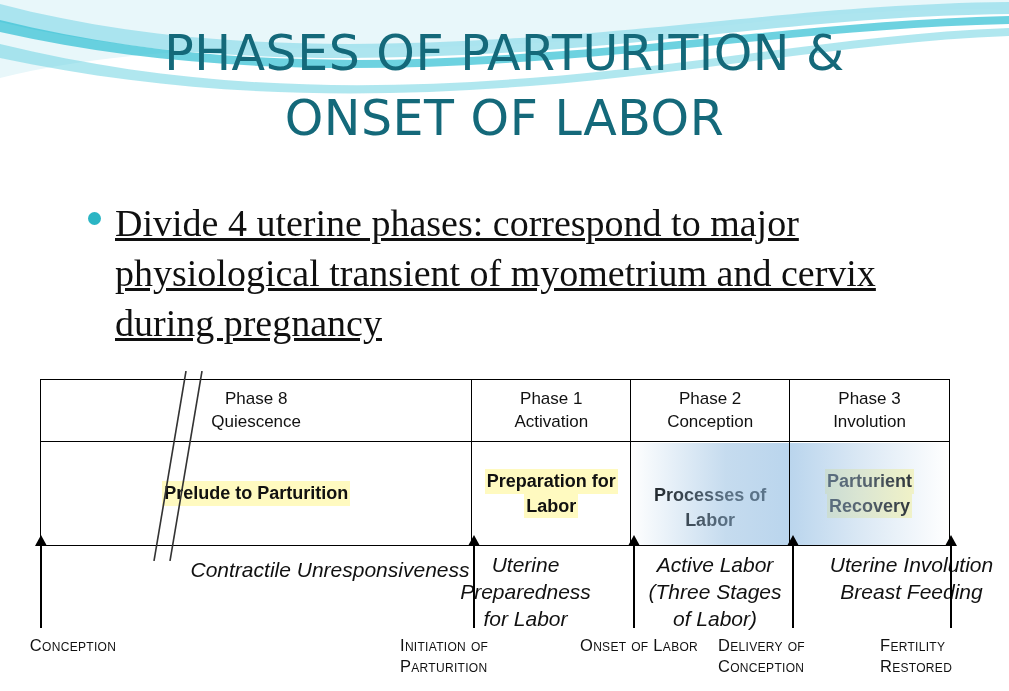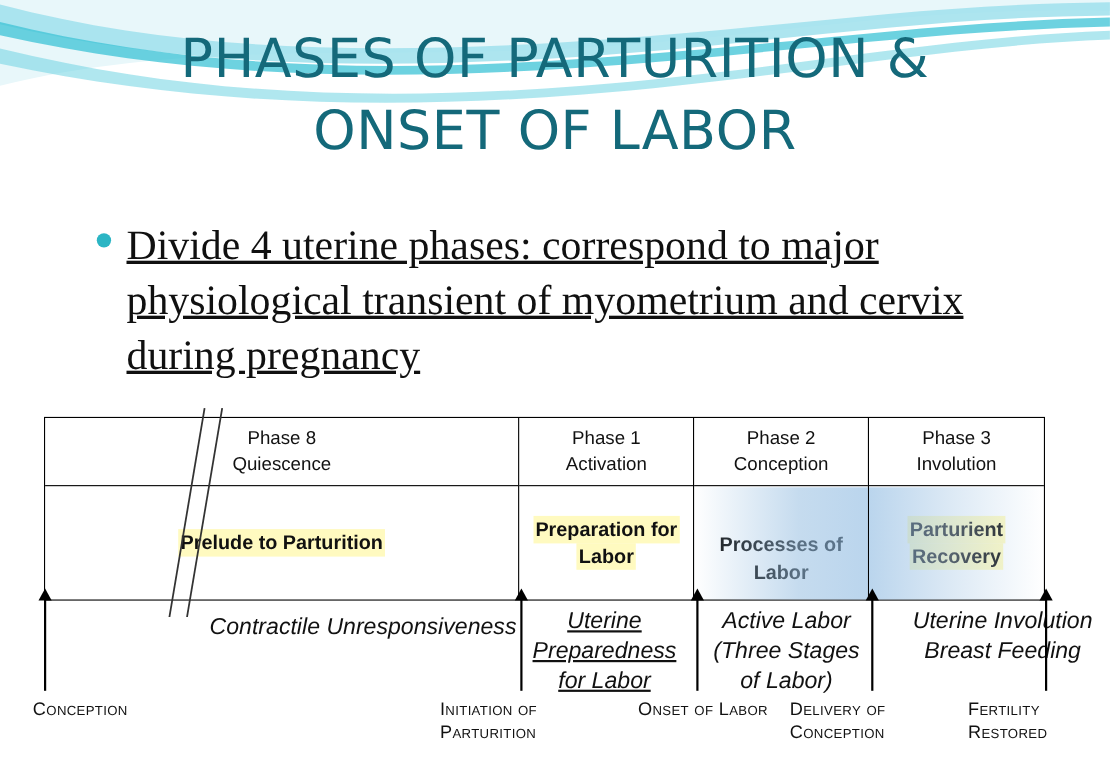--- a/index.html
+++ b/index.html
@@ -164,21 +164,21 @@
   .cap {
     position: absolute;
     font-family: "Liberation Sans", sans-serif;
     font-style: italic;
     font-size: 21px;
     color: #111;
     text-align: center;
     line-height: 1.28;
   }
   .cap-0 { left: 120px; width: 340px; top: 10px; }
-  .cap-1 { left: 442px; width: 135px; top: 5px; text-decoration: underline; }
+  .cap-1 { left: 418px; width: 135px; top: 5px; }
   .cap-2 { left: 600px; width: 150px; top: 5px; }
   .cap-3 { left: 752px; width: 175px; top: 5px; margin-left: 32px; }
 
   
   .arrow {
     position: absolute;
     width: 2px;
     background: #000;
     bottom: 0;
   }

